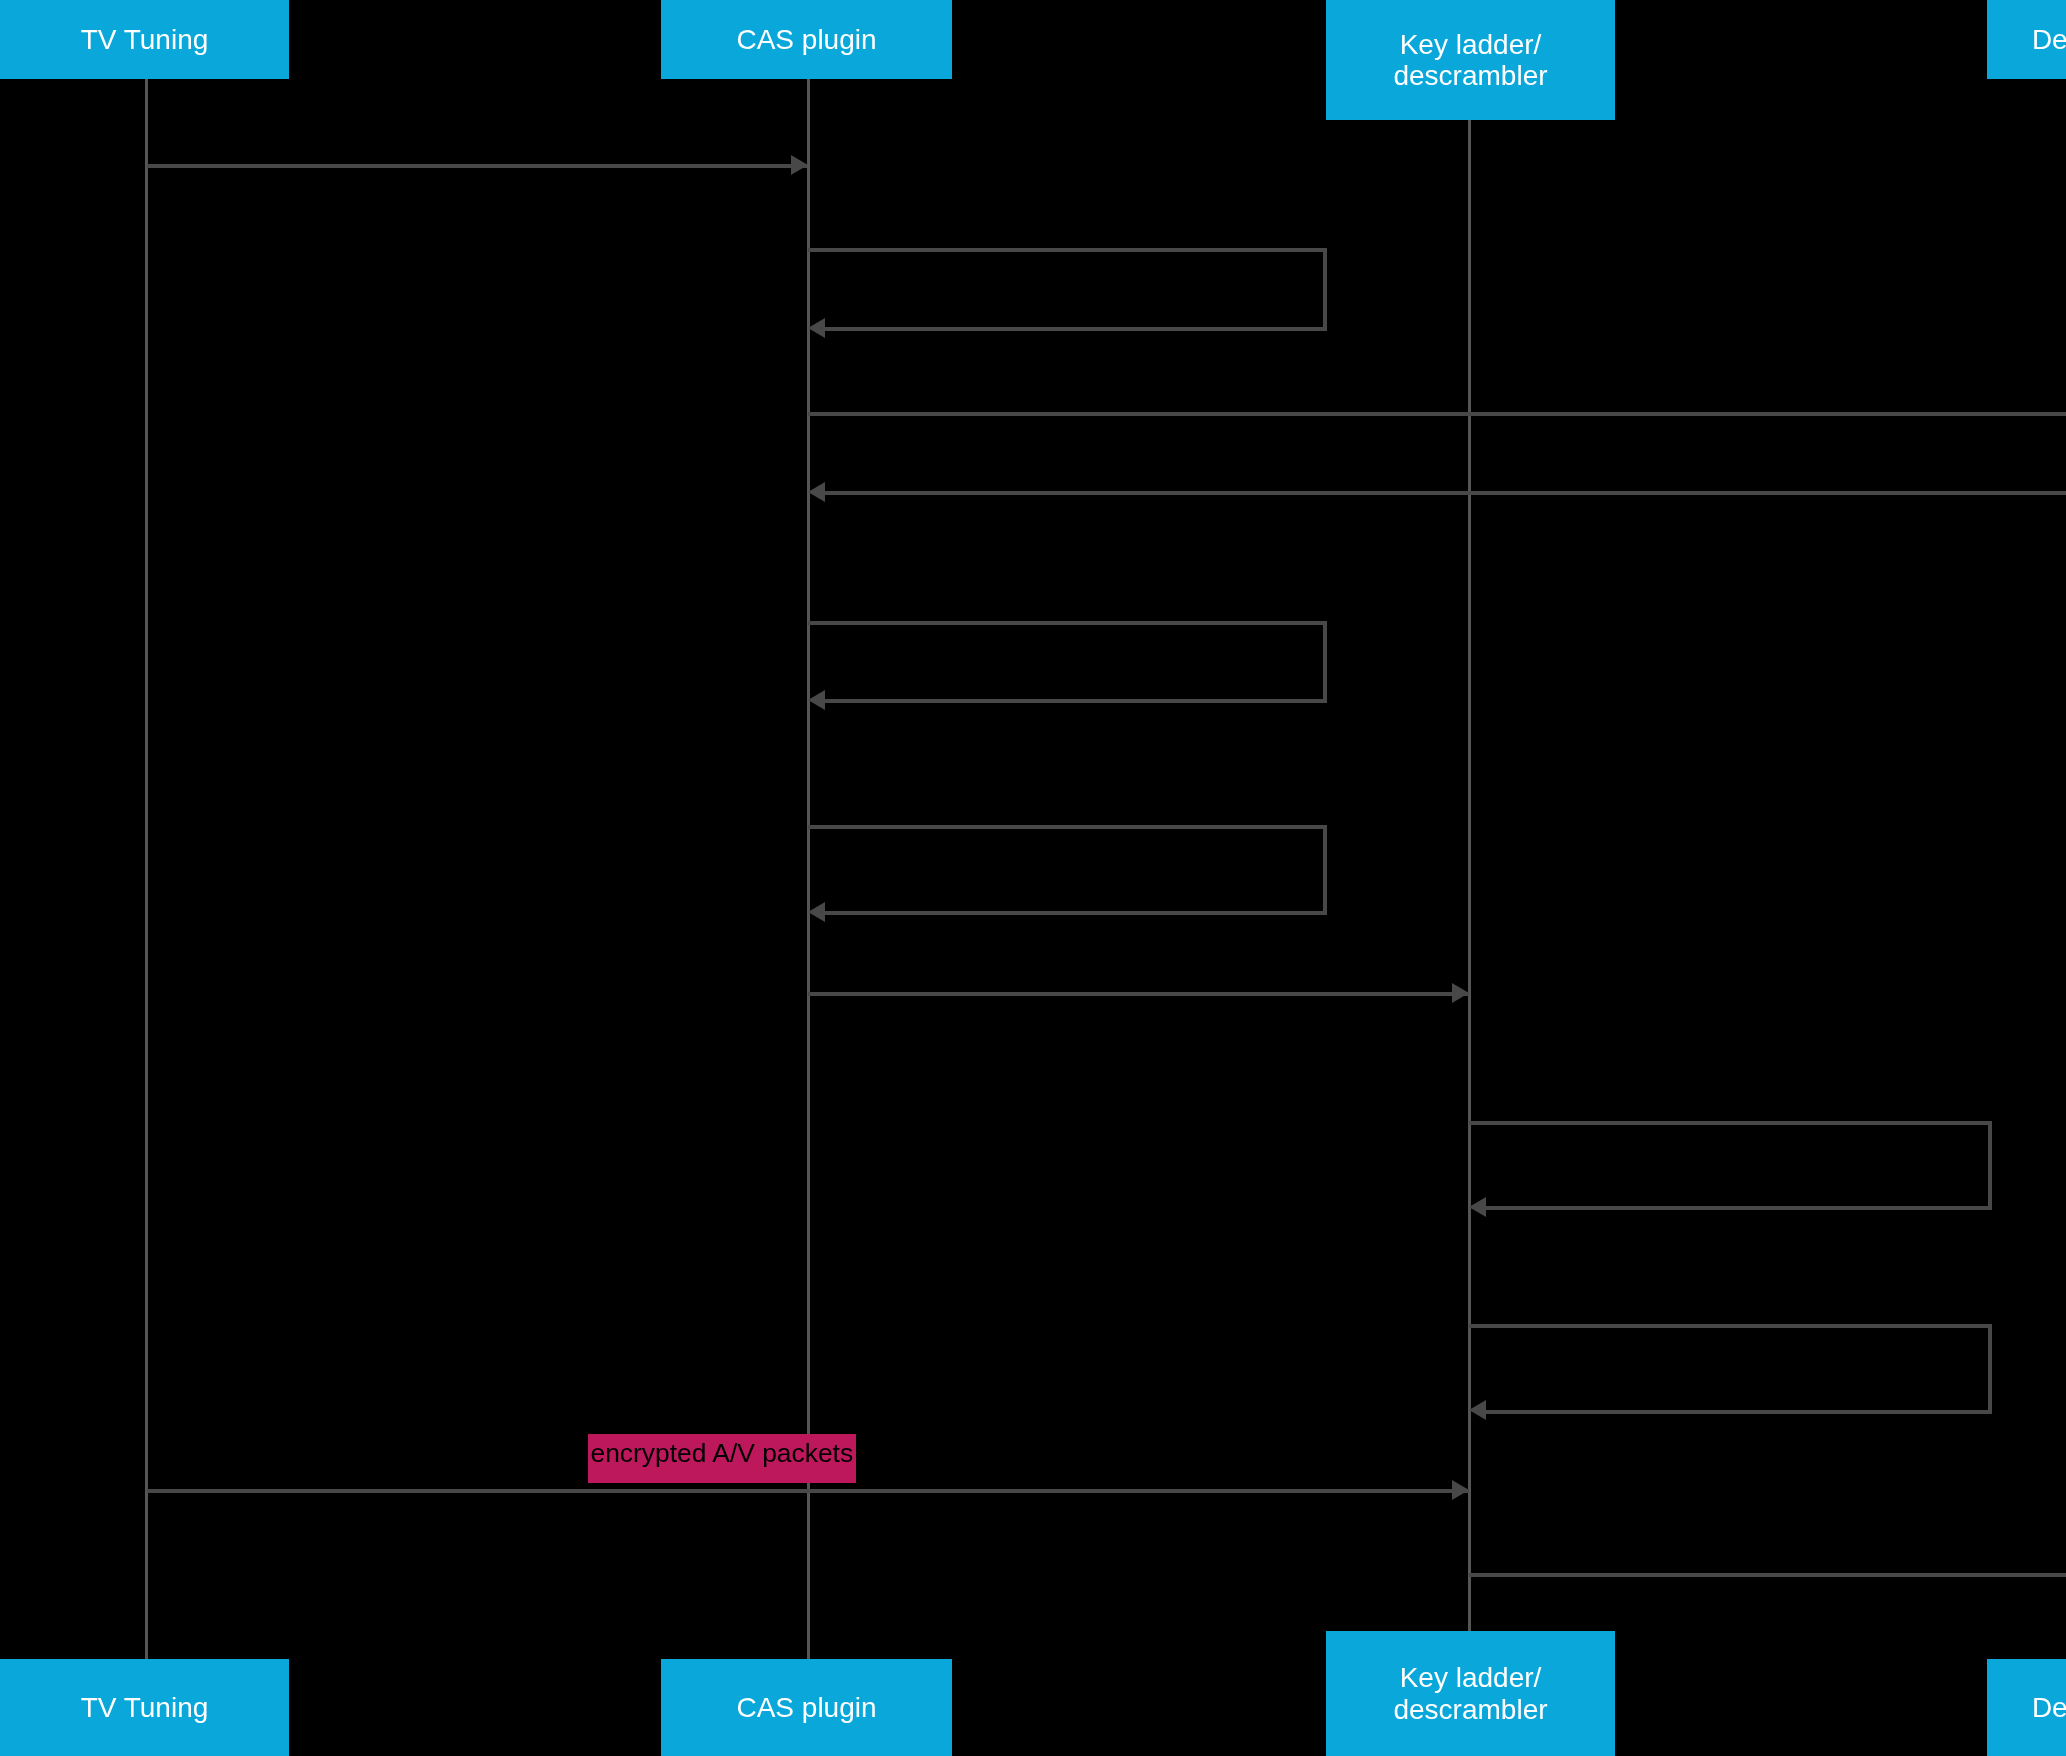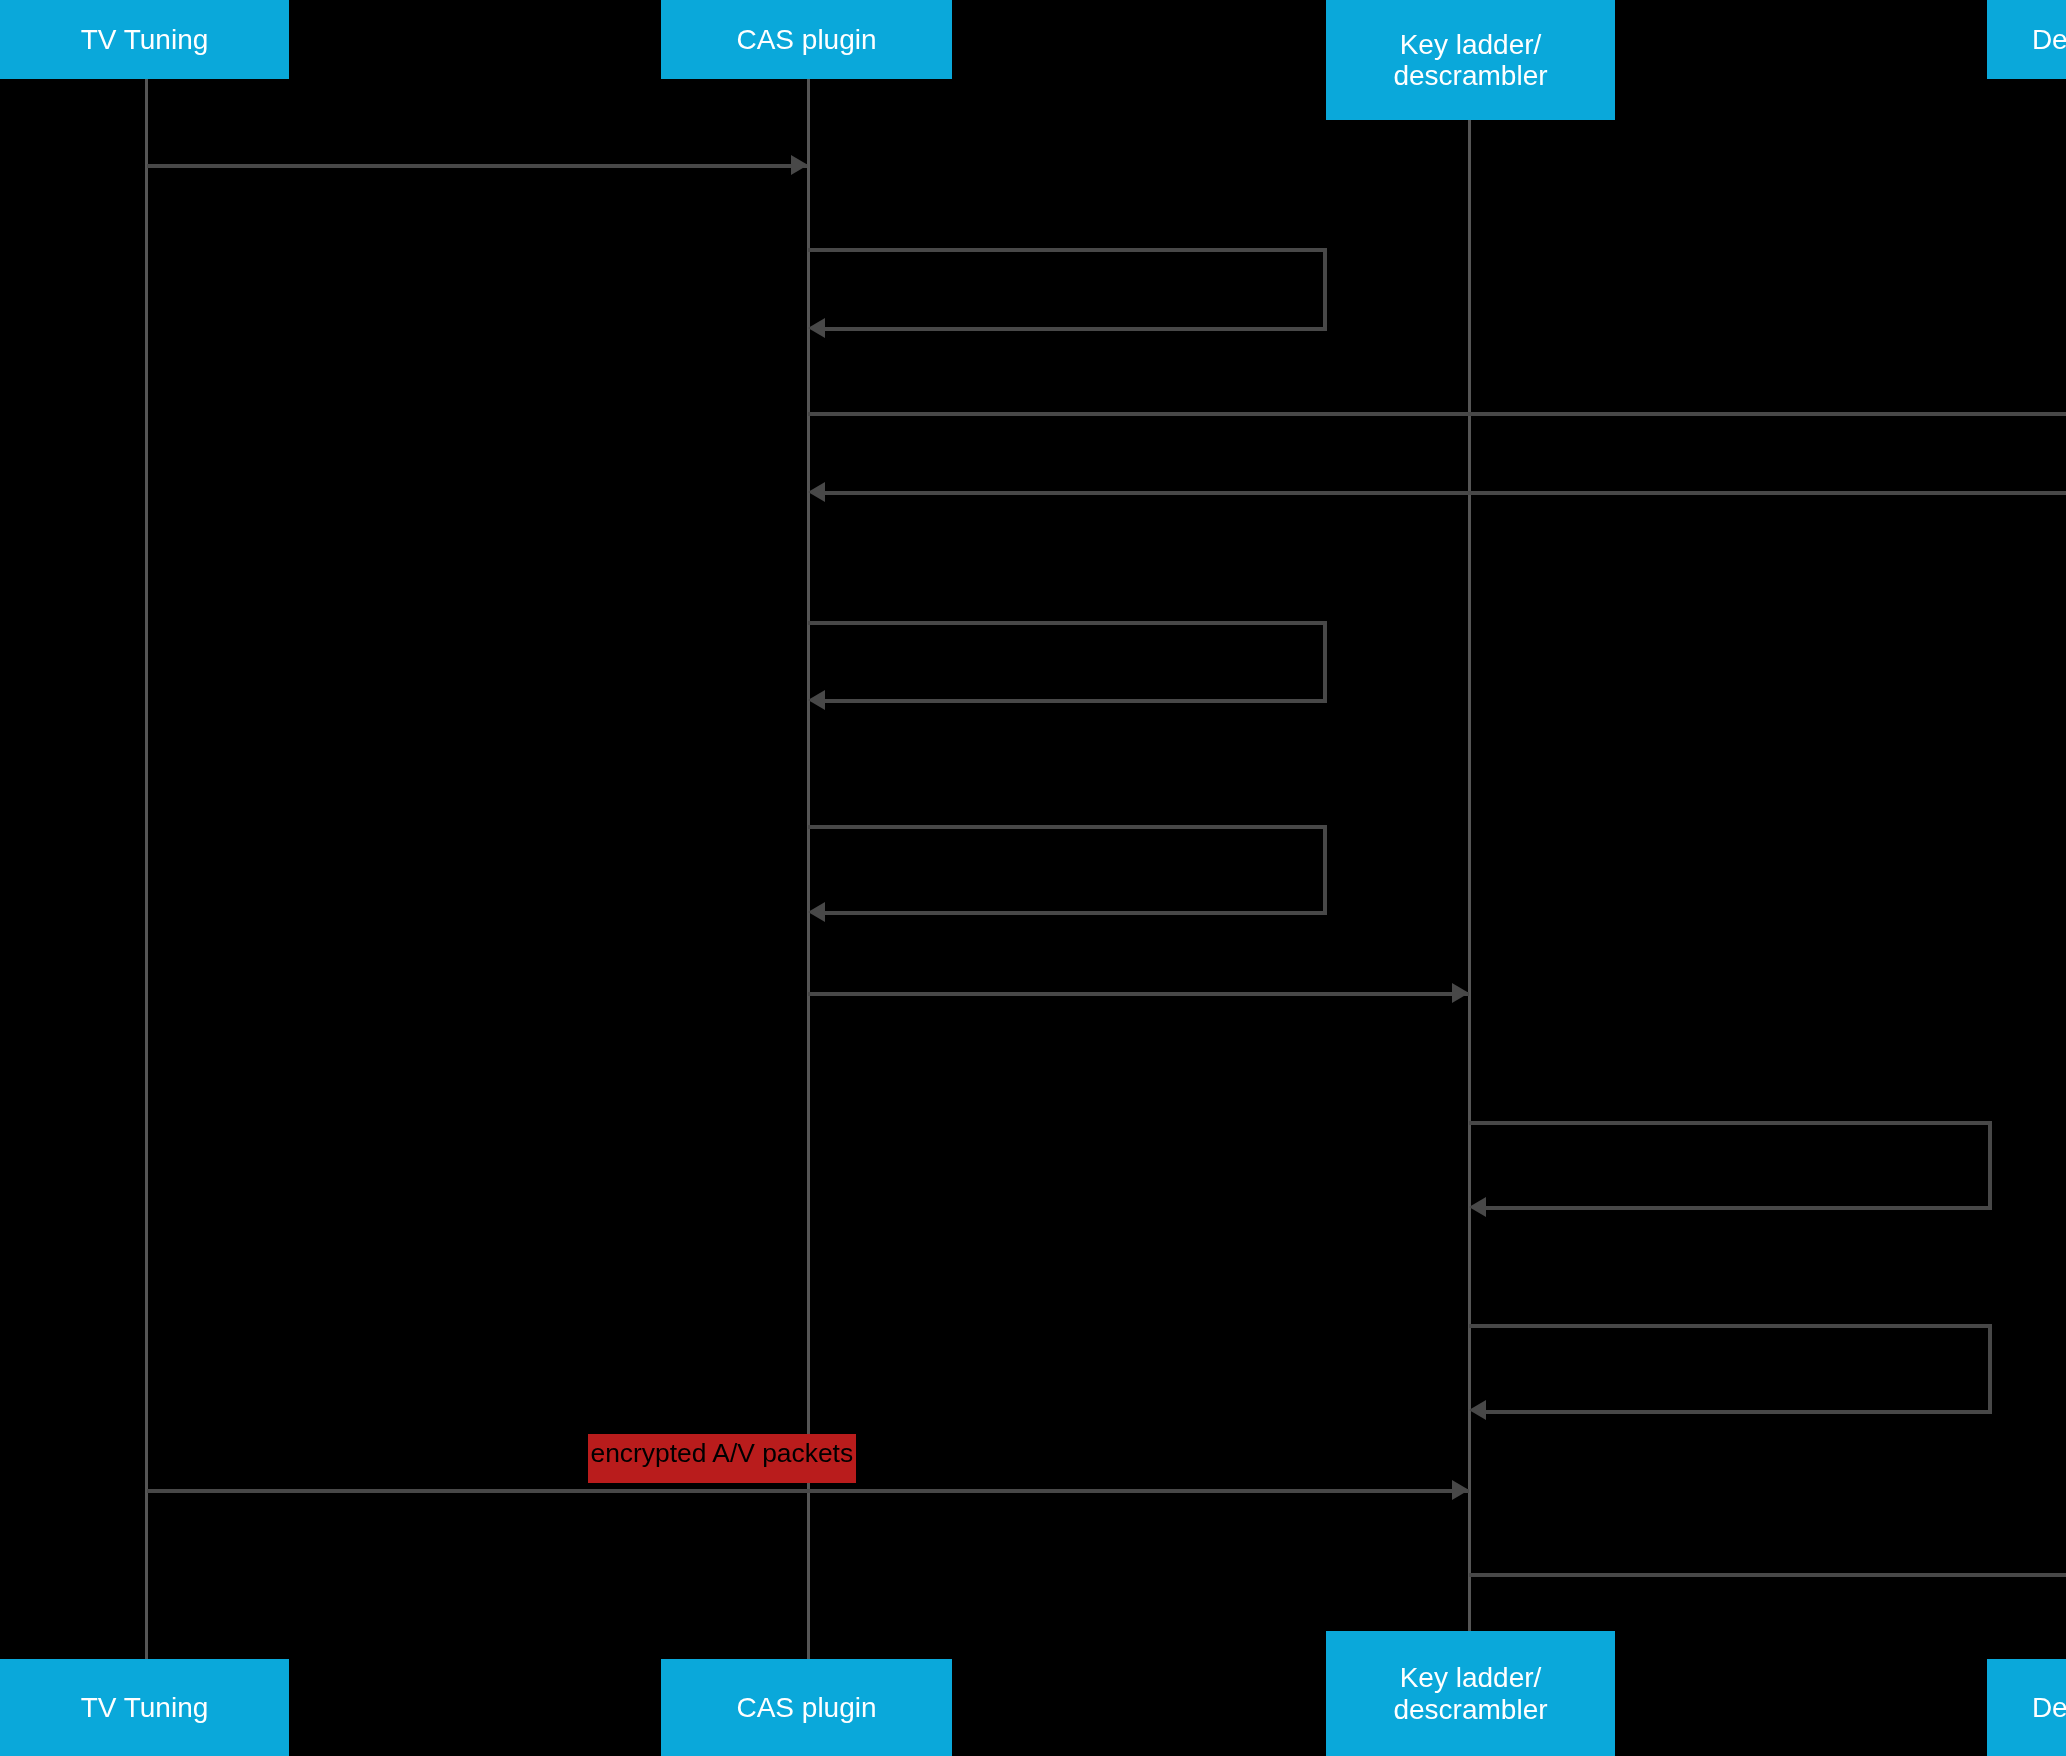--- a/index.html
+++ b/index.html
@@ -73,21 +73,21 @@
     background: #484848;
   }
   .selfloop-bottom {
     position: absolute;
     height: 3.7px;
     background: #484848;
   }
   
   .msg-label {
     position: absolute;
-    background: #b91c1c;
+    background: #be185d;
     color: #000000;
     font-size: 26.4px;
     line-height: 1.0;
     padding: 5.8px 2.5px 7.4px 2.5px;
     white-space: nowrap;
     box-sizing: border-box;
   }
 </style>
 </head>
 <body>

